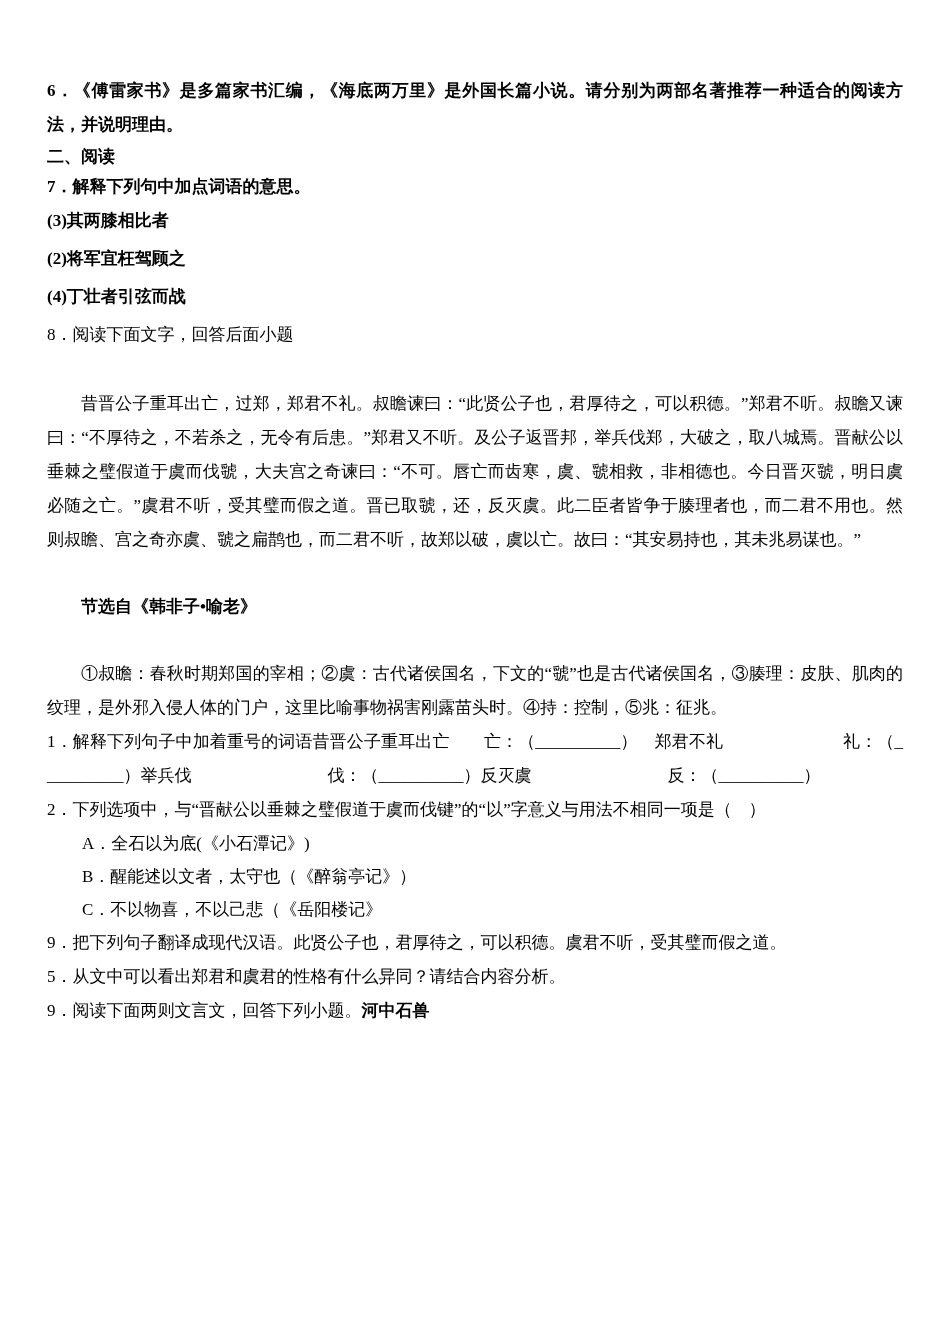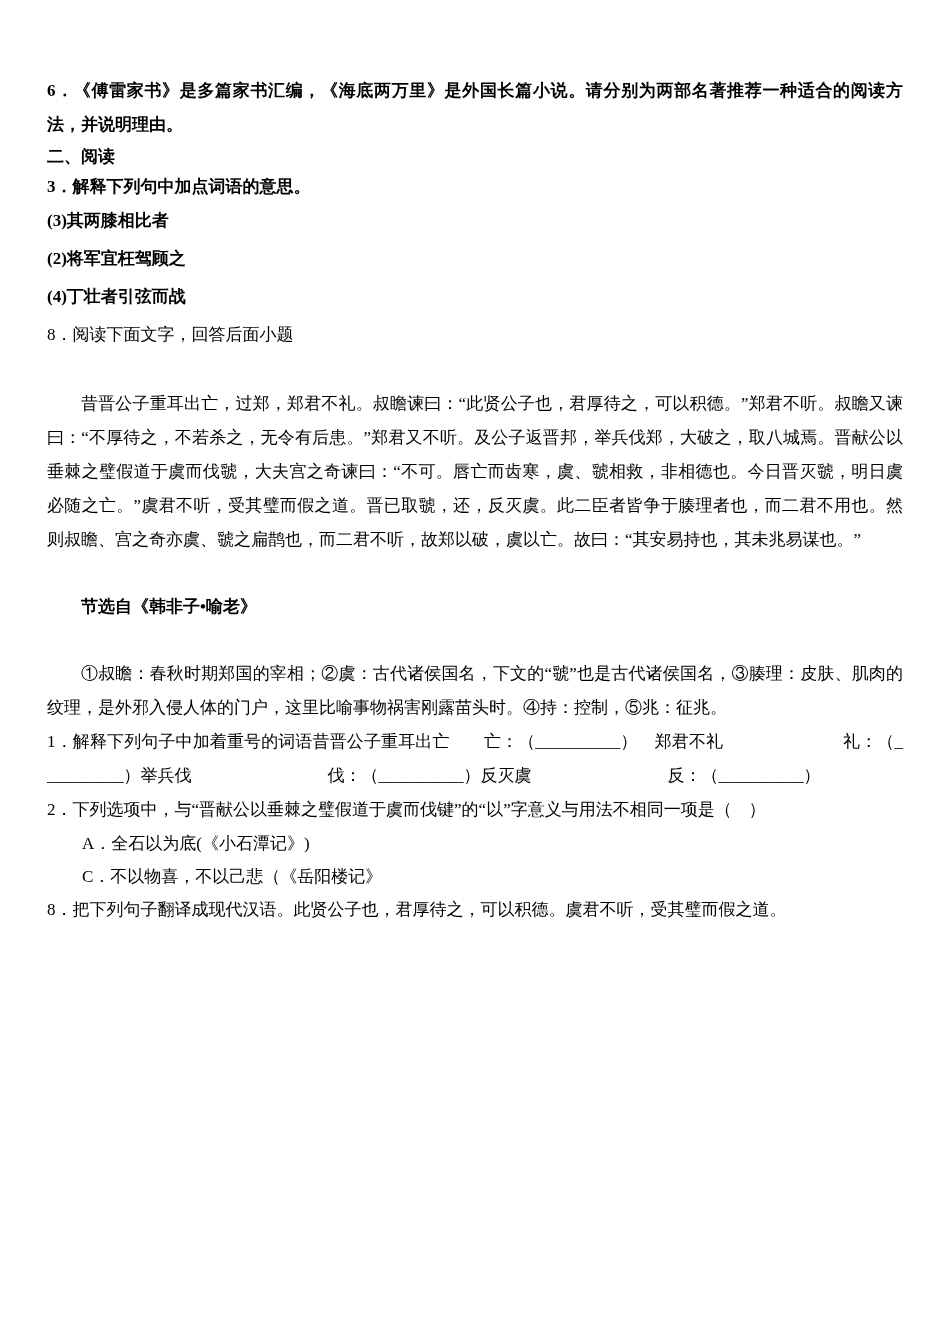--- a/index.html
+++ b/index.html
@@ -26,30 +26,33 @@
 </head>
 <body>
 
 <div class="page">
 
 
   <p class="p bold">6．《傅雷家书》是多篇家书汇编，《海底两万里》是外国长篇小说。请分别为两部名著推荐一种适合的阅读方法，并说明理由。</p>
 
   <p class="p bold tight">二、阅读</p>
 
-  <p class="p bold tight">3．解释下列句中加点词语的意思。</p>
+  <p class="p bold tight">7．解释下列句中加点词语的意思。</p>
   <p class="p bold item">(3)其两膝相比者</p>
   <p class="p bold item">(2)将军宜枉驾顾之</p>
   <p class="p bold item">(4)丁壮者引弦而战</p>
 
   <p class="p item">8．阅读下面文字，回答后面小题</p>
   <p class="p indent">昔晋公子重耳出亡，过郑，郑君不礼。叔瞻谏曰：“此贤公子也，君厚待之，可以积德。”郑君不听。叔瞻又谏曰：“不厚待之，不若杀之，无令有后患。”郑君又不听。及公子返晋邦，举兵伐郑，大破之，取八城焉。晋献公以垂棘之璧假道于虞而伐虢，大夫宫之奇谏曰：“不可。唇亡而齿寒，虞、虢相救，非相德也。今日晋灭虢，明日虞必随之亡。”虞君不听，受其璧而假之道。晋已取虢，还，反灭虞。此二臣者皆争于腠理者也，而二君不用也。然则叔瞻、宫之奇亦虞、虢之扁鹊也，而二君不听，故郑以破，虞以亡。故曰：“其安易持也，其未兆易谋也。”</p>
   <p class="p indent bold">节选自《韩非子•喻老》</p>
   <p class="p indent">①叔瞻：春秋时期郑国的宰相；②虞：古代诸侯国名，下文的“虢”也是古代诸侯国名，③腠理：皮肤、肌肉的纹理，是外邪入侵人体的门户，这里比喻事物祸害刚露苗头时。④持：控制，⑤兆：征兆。</p>
 
   <p class="p">1．解释下列句子中加着重号的词语昔晋公子重耳出亡　　亡：（__________）　郑君不礼　　　　　　　礼：（__________）举兵伐　　　　　　　　伐：（__________）反灭虞　　　　　　　　反：（__________）</p>
   <p class="p">2．下列选项中，与“晋献公以垂棘之璧假道于虞而伐键”的“以”字意义与用法不相同一项是（　）</p>
   <p class="p option">A．全石以为底(《小石潭记》)</p>
+  <p class="p option">B．醒能述以文者，太守也（《醉翁亭记》）</p>
   <p class="p option">C．不以物喜，不以己悲（《岳阳楼记》</p>
-  <p class="p">8．把下列句子翻译成现代汉语。此贤公子也，君厚待之，可以积德。虞君不听，受其璧而假之道。</p>
+  <p class="p">9．把下列句子翻译成现代汉语。此贤公子也，君厚待之，可以积德。虞君不听，受其璧而假之道。</p>
+  <p class="p">5．从文中可以看出郑君和虞君的性格有什么异同？请结合内容分析。</p>
 
+  <p class="p"><span>9．阅读下面两则文言文，回答下列小题。</span><span class="bold">河中石兽</span></p>
 
 </div>
 
 </body></html>

